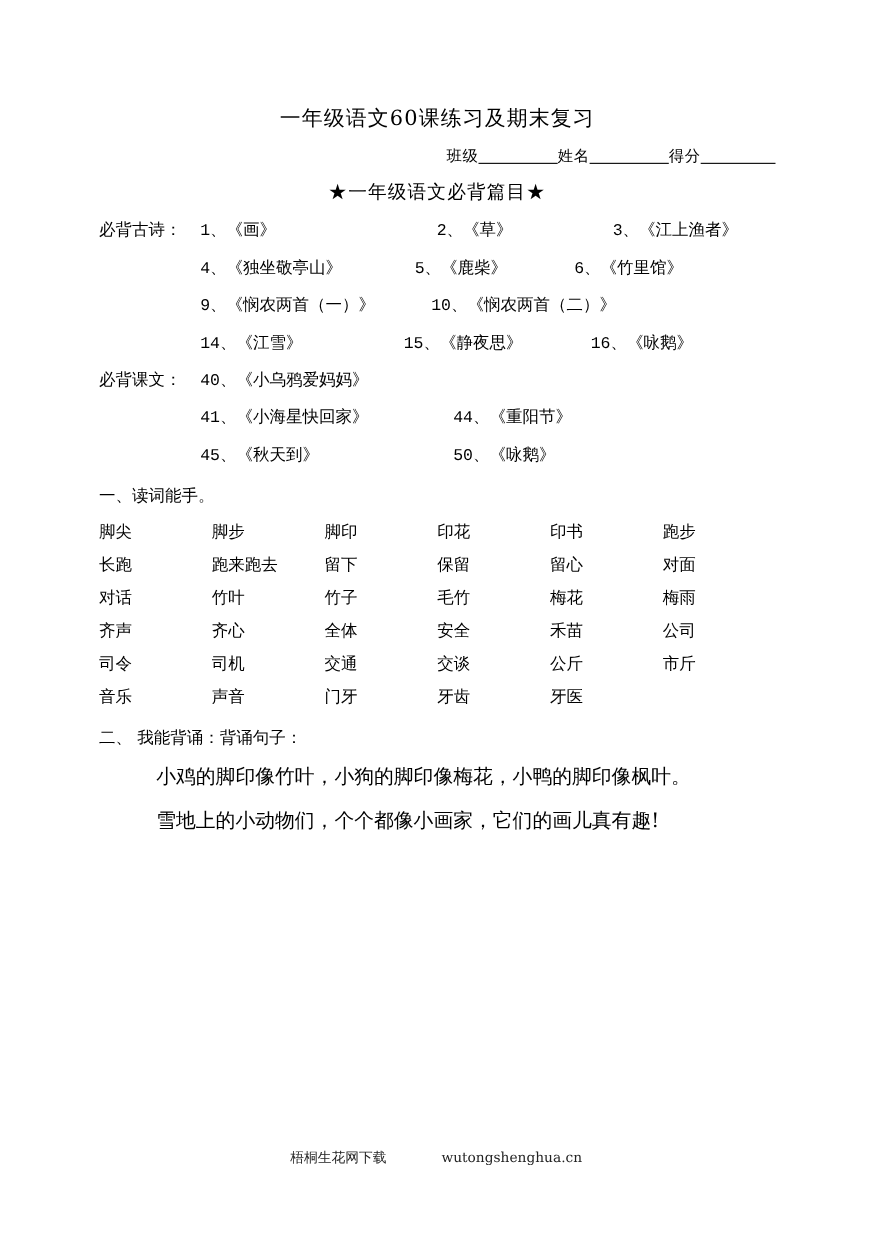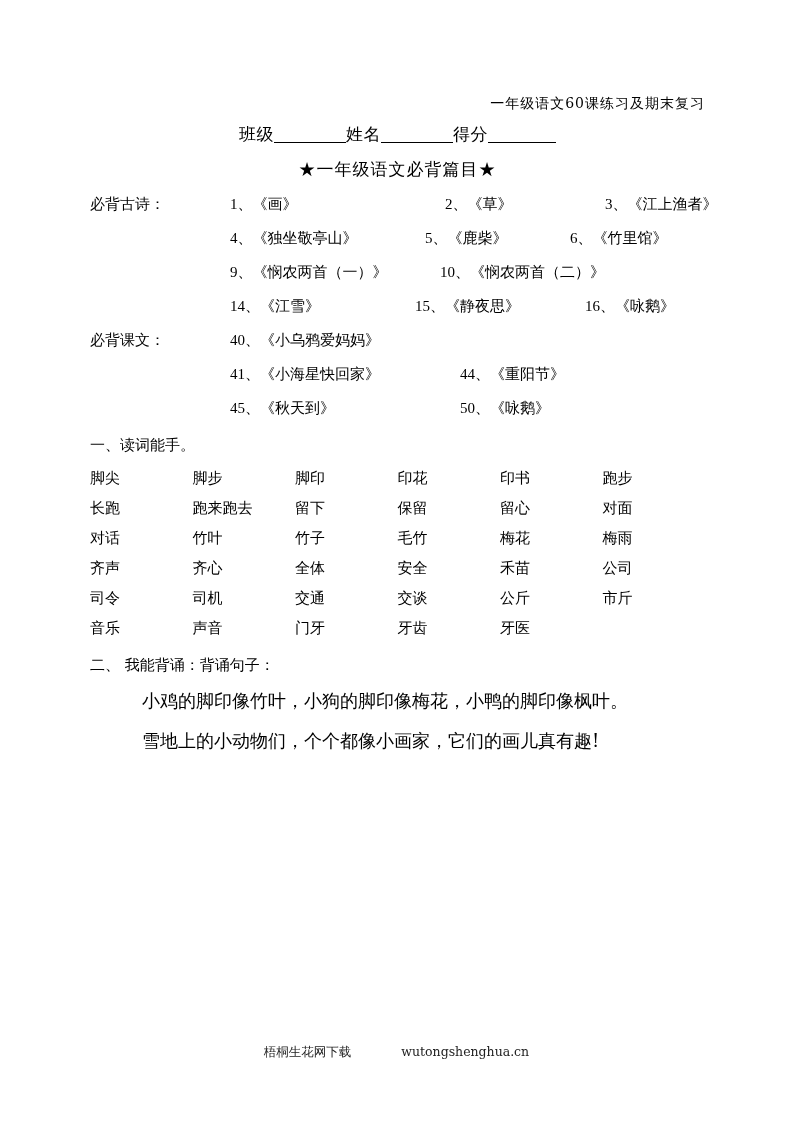--- a/index.html
+++ b/index.html
@@ -23,31 +23,31 @@
     padding: 0;
     box-sizing: border-box;
   }
   .doc-body {
     position: absolute;
     left: 90px;
     top: 95px;
     width: 615px;
   }
   .title {
+    text-align: center;
+    font-size: 19px;
+    letter-spacing: 1px;
+    font-family: "DejaVu Serif", "Liberation Serif", serif;
+    font-weight: normal;
+    margin: 0 0 10px 0;
+    white-space: nowrap;
+  }
+  .infoline {
     text-align: right;
     font-size: 14px;
-    letter-spacing: 1px;
-    font-family: "DejaVu Serif", "Liberation Serif", serif;
-    font-weight: normal;
-    margin: 0 0 10px 0;
-    white-space: nowrap;
-  }
-  .infoline {
-    text-align: center;
-    font-size: 17px;
     font-family: "DejaVu Serif", "Liberation Serif", serif;
     margin: 0 0 12px 0;
     letter-spacing: 0.5px;
   }
   .blank-u {
     display: inline-block;
     border-bottom: 1px solid #000;
     width: 72px;
     height: 17px;
     vertical-align: -3px;
@@ -58,22 +58,21 @@
     font-size: 17px;
     font-family: "DejaVu Serif", "Liberation Serif", serif;
     margin: 0 0 14px 0;
     letter-spacing: 1px;
   }
   .poem-row {
     display: flex;
     align-items: center;
     margin-bottom: 15px;
     font-size: 15px;
-    font-family: Liberation Serif, serif;
-    gap: 48px;
+    font-family: Liberation Mono, monospace;
   }
   .poem-row .lbl {
     width: 92px;
     flex: 0 0 92px;
     white-space: nowrap;
   }
   .poem-row .items {
     flex: 1 1 auto;
     display: flex;
   }

